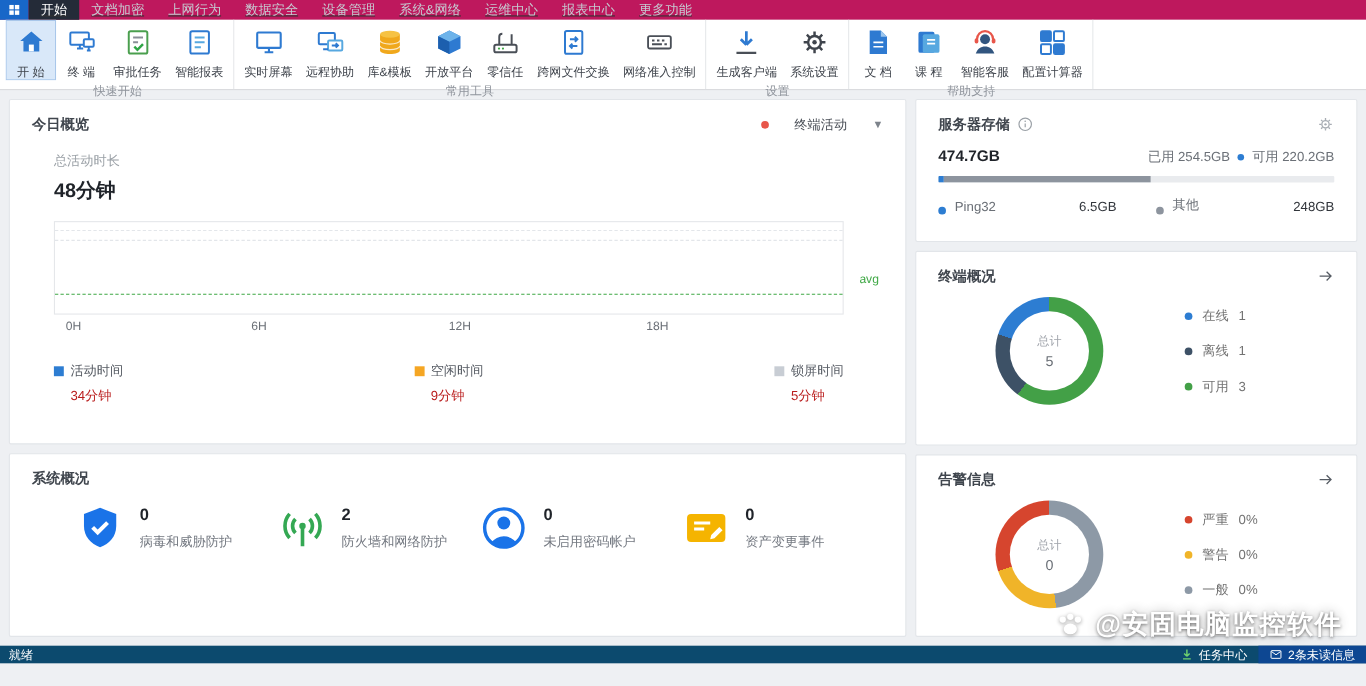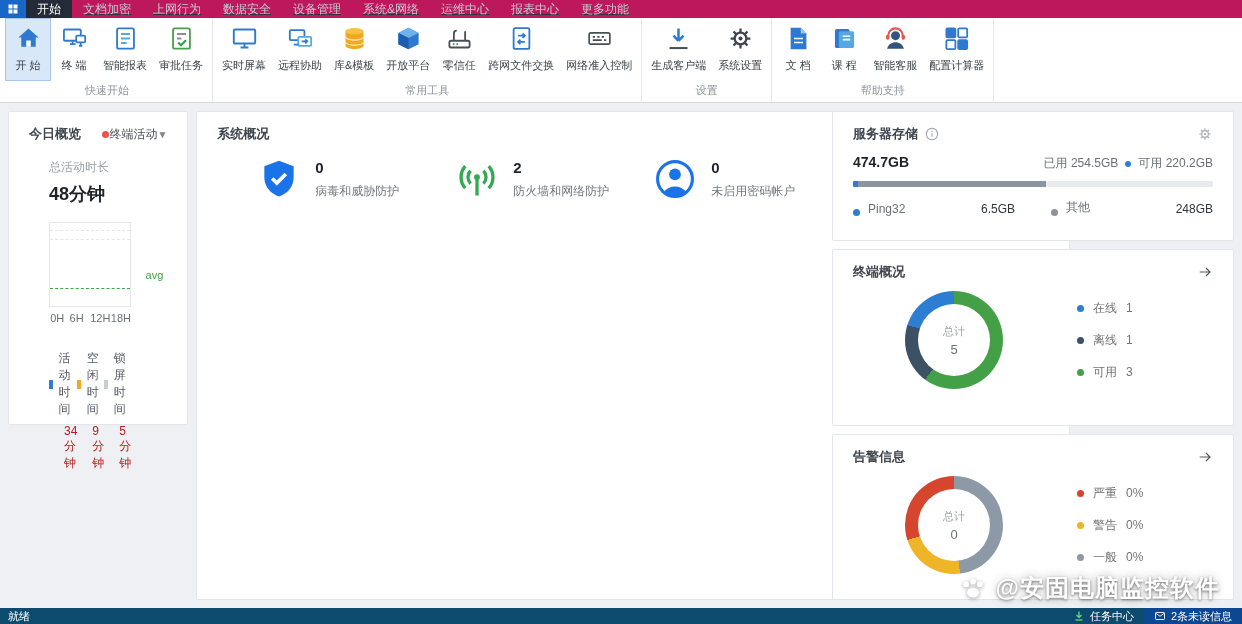--- a/index.html
+++ b/index.html
@@ -7,43 +7,43 @@
   body { font-family:"Liberation Sans","DejaVu Sans",sans-serif; background:#eef0f3; color:#333; }
 
   
   .menubar { height:18px; background:#be185d; display:flex; align-items:stretch;text-decoration:underline; }
   .app-icon { width:26px; background:#1867c8; display:flex; align-items:center; justify-content:center; }
   .app-icon svg { width:12px; height:12px; }
   .menu-item { display:flex; align-items:center; padding:0 11px; font-size:12px; color:#c6cad1; cursor:default; white-space:nowrap; }
   .menu-item.active { color:#fff; background:#242b38; }
 
   
-  .ribbon { height:85px; background:#fff; border-bottom:1px solid #d6d8db; display:flex; align-items:stretch; padding-left:2px; }
+  .ribbon { height:64px; background:#fff; border-bottom:1px solid #d6d8db; display:flex; align-items:stretch; padding-left:2px; }
   .rgroup { display:flex; flex-direction:column; border-right:1px solid #e6e8ea; padding:0 3px; }
   .rbuttons { display:flex; flex:1; align-items:stretch; }
   .rbtn { display:flex; flex-direction:column; align-items:center; padding:7px 6px 0; gap:6px; min-width:46px; cursor:default; }
   .rbtn.active { background:#d9e8f9; box-shadow:inset 0 0 0 1px #a9c7ea; }
   .ricon { width:27px; height:27px; display:block; }
   .ricon svg { width:100%; height:100%; }
   .rlabel { font-size:11px; color:#3e434b; white-space:nowrap; }
   .rgroup-label { text-align:center; font-size:11px; color:#8f949c; padding:2px 0 4px; }
 
   
   .content { height:505px; display:flex; gap:8px; padding:8px; position:relative; }
-  .col-left { flex:1; display:flex; gap:8px; min-width:0; }
+  .col-left { flex:1; display:flex; flex-direction:column; gap:8px; min-width:0; }
   .col-right { width:402px; display:flex; flex-direction:column; gap:8px; }
   .card { background:#fff; border:1px solid #e2e5e9; border-radius:2px; position:relative; }
   .card-head { display:flex; align-items:center; justify-content:space-between; padding:13px 20px 0; }
   .card-head h2 { font-size:13px; font-weight:bold; color:#40464e; }
   .head-left { display:flex; align-items:center; gap:6px; }
   .icon-16 { width:16px; height:16px; display:inline-flex; }
   .icon-16 svg { width:100%; height:100%; }
 
   .overview-card { height:314px; }
-  .filter { display:flex; align-items:center; gap:0; font-size:12px; color:#4a4f57; cursor:pointer; }
+  .filter { display:flex; align-items:center; gap:23px; font-size:12px; color:#4a4f57; cursor:pointer; }
   .dot { width:7px; height:7px; border-radius:50%; display:inline-block; }
   .caret { color:#7d838b; font-size:10px; }
   .metric { margin:16px 0 0 40px; }
   .metric-label { font-size:12px; color:#9aa0a6; }
   .metric-value { font-size:18px; font-weight:bold; color:#1f2329; margin-top:6px; }
 
   .chart-wrap { position:relative; margin:16px 56px 0 40px; }
   .chart { height:85px; border:1px solid #e5e7ea; position:relative; background:#fff; }
   .gridline { position:absolute; left:0; right:0; border-top:1px dashed #e3e6ea; }
   .avg-line { position:absolute; left:0; right:0; border-top:1px dashed #3fa845; }
@@ -142,33 +142,33 @@
           <div class="rbtn">
             <span class="ricon"><svg viewBox="0 0 24 24" fill="none" stroke="#2e7ad1" stroke-width="1.6">
                 <rect x="2.6" y="4" width="15" height="10" rx="1"></rect>
                 <path d="M8 17h5M10.3 14v3"></path>
                 <rect x="13.5" y="9.5" width="8" height="6" rx="1" fill="#fff"></rect>
                 <path d="M16 18.5h3M17.5 15.5v3"></path>
               </svg></span>
             <span class="rlabel">终 端</span>
           </div>
           <div class="rbtn">
-            <span class="ricon"><svg viewBox="0 0 24 24" fill="none" stroke="#2e7ad1" stroke-width="1.6">
-                <rect x="4.5" y="3" width="15" height="18" rx="1.5"></rect>
-                <path d="M8 8h8M8 12h8M8 16h5" stroke="#57a8e0"></path>
-              </svg></span>
-            <span class="rlabel">智能报表</span>
-          </div>
-          <div class="rbtn">
             <span class="ricon"><svg viewBox="0 0 24 24" fill="none" stroke-width="1.6">
                 <rect x="4.5" y="3" width="15" height="18" rx="1.5" stroke="#4a9f4e"></rect>
                 <path d="M8 8h8M8 12h4" stroke="#8a8f98"></path>
                 <path d="m9 15.5 2.5 2.5 4.5-4.5" stroke="#2fa546" stroke-width="2"></path>
               </svg></span>
             <span class="rlabel">审批任务</span>
+          </div>
+          <div class="rbtn">
+            <span class="ricon"><svg viewBox="0 0 24 24" fill="none" stroke="#2e7ad1" stroke-width="1.6">
+                <rect x="4.5" y="3" width="15" height="18" rx="1.5"></rect>
+                <path d="M8 8h8M8 12h8M8 16h5" stroke="#57a8e0"></path>
+              </svg></span>
+            <span class="rlabel">智能报表</span>
           </div>
         </div>
         <div class="rgroup-label">快速开始</div>
       </div>
       <div class="rgroup">
         <div class="rbuttons">
           <div class="rbtn">
             <span class="ricon"><svg viewBox="0 0 24 24" fill="none" stroke="#2e7ad1" stroke-width="1.7">
                 <rect x="2.5" y="4" width="19" height="12.5" rx="1"></rect>
                 <path d="M8.5 20h7M12 16.5V20"></path>

